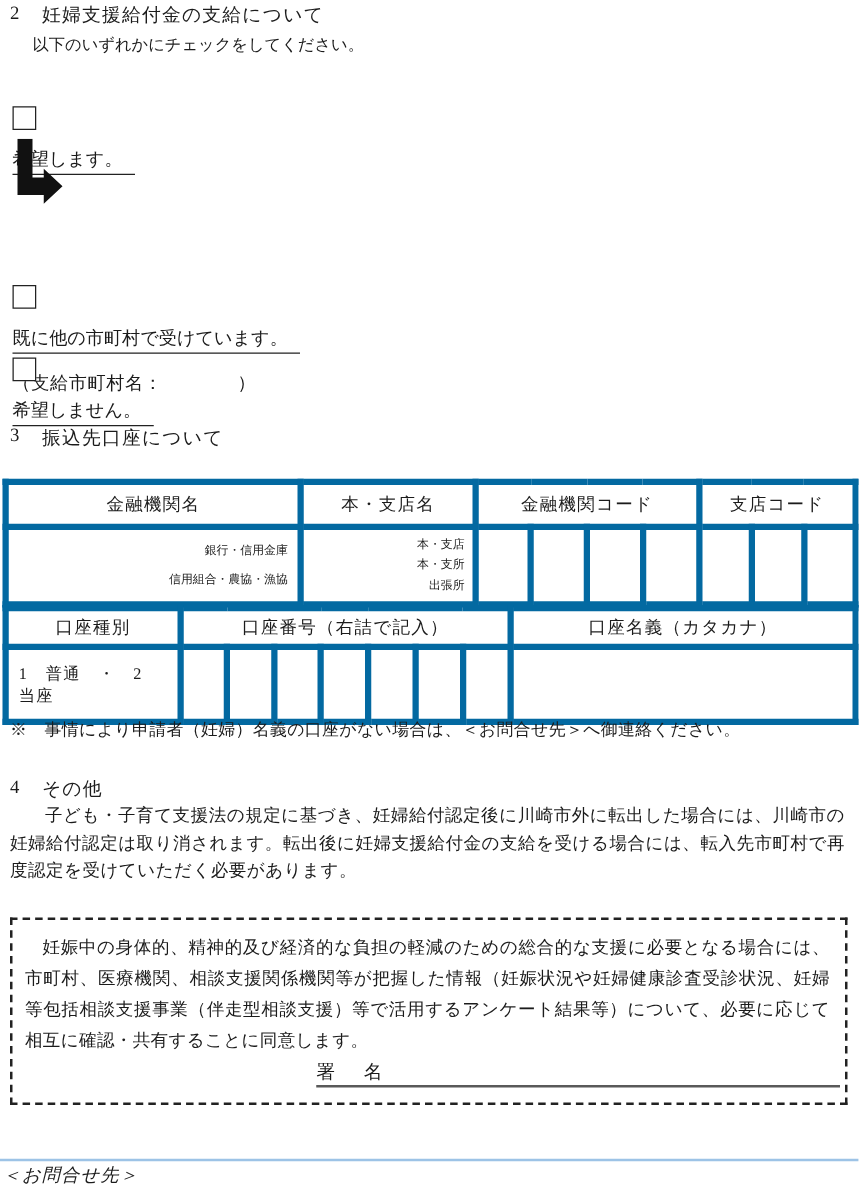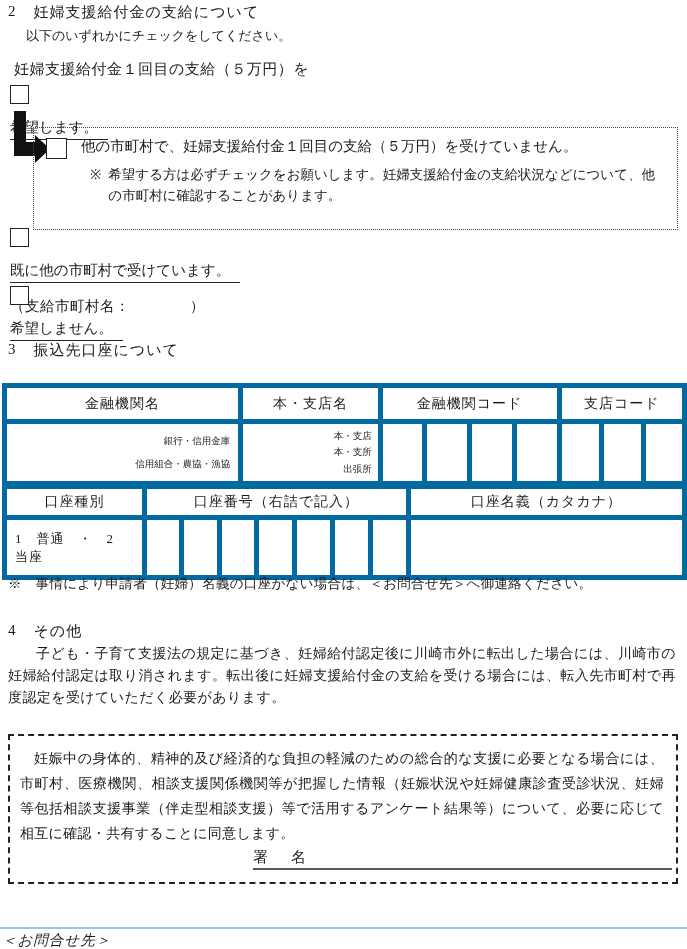--- a/index.html
+++ b/index.html
@@ -53,41 +53,30 @@
 <body>
 
 <div class="page">
 
   <div class="abs heading" style="left:8px;top:3px;">
     <span>2</span>
     <span>妊婦支援給付金の支給について</span>
   </div>
   <div class="abs small" style="left:26px;top:27px;">以下のいずれかにチェックをしてください。</div>
 
-  <div class="abs lead" style="left:14px;top:60px;">妊婦支援給付金１回目の支給（５万円）を</div>
 
   <div class="abs optrow" style="left:10px;top:84px;">
     <span class="cb"></span>
     <span class="ul">希望します。</span>
   </div>
 
   <svg class="abs" style="left:13px;top:111px;" width="38" height="56" viewBox="0 0 38 56">
     <polygon points="1,0 13,0 13,31 22,31 22,24 37,38 22,52 22,45 1,45" fill="#111"></polygon>
   </svg>
 
-  <div class="abs dottedbox" style="left:33px;top:127px;">
-    <div class="boxopt">
-      <span class="cb"></span>
-      <span>他の市町村で、妊婦支援給付金１回目の支給（５万円）を受けていません。</span>
-    </div>
-    <div class="note">
-      <span>※</span>
-      <span class="note-text">希望する方は必ずチェックをお願いします。妊婦支援給付金の支給状況などについて、他の市町村に確認することがあります。</span>
-    </div>
-  </div>
 
   <div class="abs optrow" style="left:10px;top:227px;">
     <span class="cb"></span>
     <span class="ul">既に他の市町村で受けています。</span>
     <span class="parenpart"><span>（支給市町村名：</span><span class="spacer"></span><span>）</span></span>
   </div>
 
   <div class="abs optrow" style="left:10px;top:285px;">
     <span class="cb"></span>
     <span class="ul">希望しません。</span>

